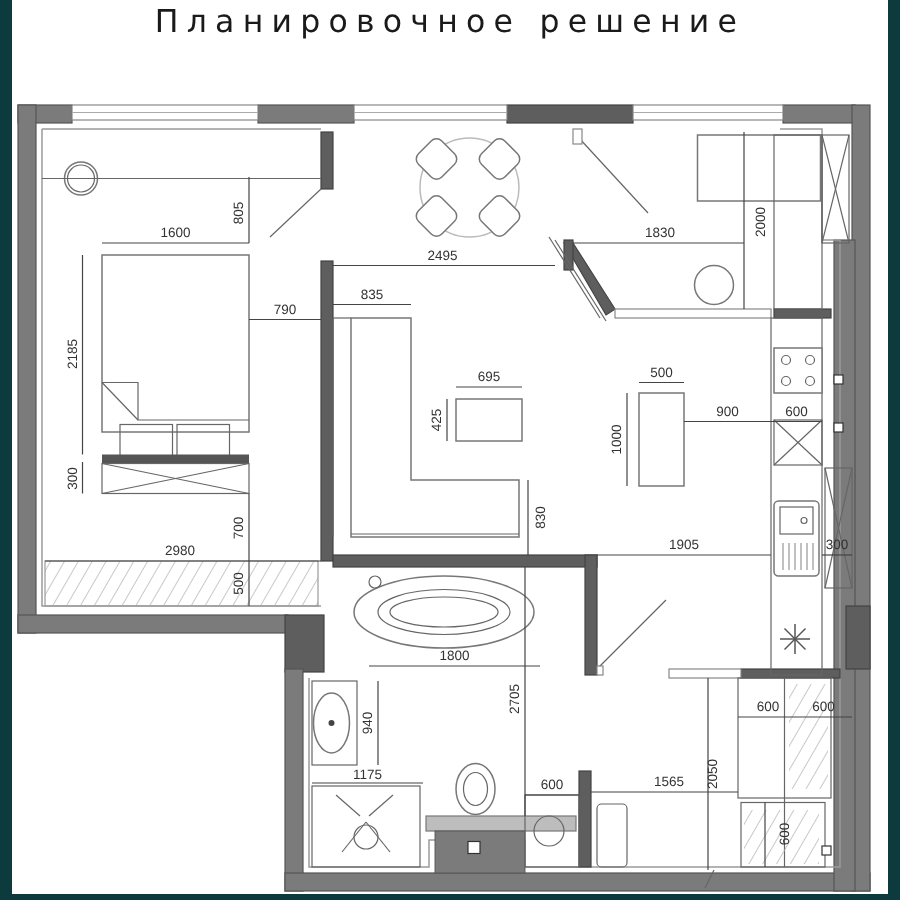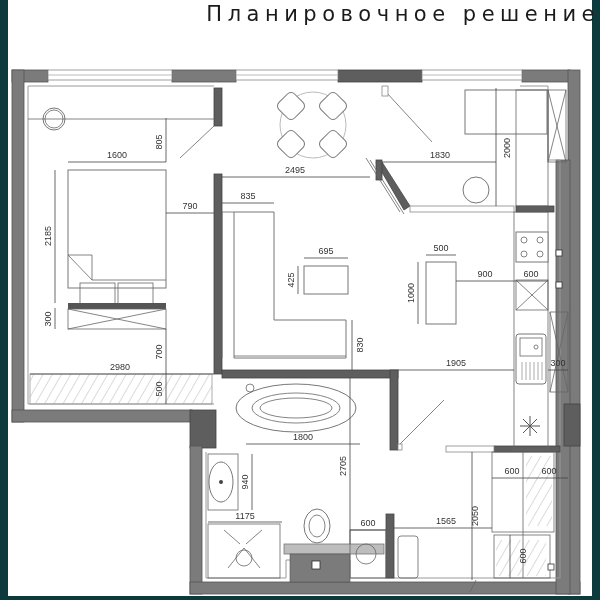--- a/index.html
+++ b/index.html
@@ -7,21 +7,21 @@
     width: 600px; height: 600px; overflow: hidden;
     background: #0d3b3d;
     font-family: "DejaVu Sans", sans-serif;
   }
   .sheet {
     position: absolute; left: 8px; top: 0; width: 584px; height: 596px;
     background: #ffffff;
   }
   .title {
     position: absolute; left: 0; top: 2px; width: 600px;
-    text-align: right;
+    text-align: center;
     font-family: "DejaVu Sans", sans-serif;
     font-size: 21px; letter-spacing: 5.5px; color: #1a1a1a;
     font-weight: normal;
   }
   svg { position: absolute; left: 0; top: 0; }
   .dim { font-family: "Liberation Sans", sans-serif; font-size: 9px; fill: #333; }
   .wall { fill: #7b7b7b; stroke: #555; stroke-width: 0.8; }
   .wall-dark { fill: #5e5e5e; stroke: #444; stroke-width: 0.8; }
   .inner { fill: none; stroke: #9a9a9a; stroke-width: 1; }
   .furn { fill: #fff; stroke: #777; stroke-width: 1; }

